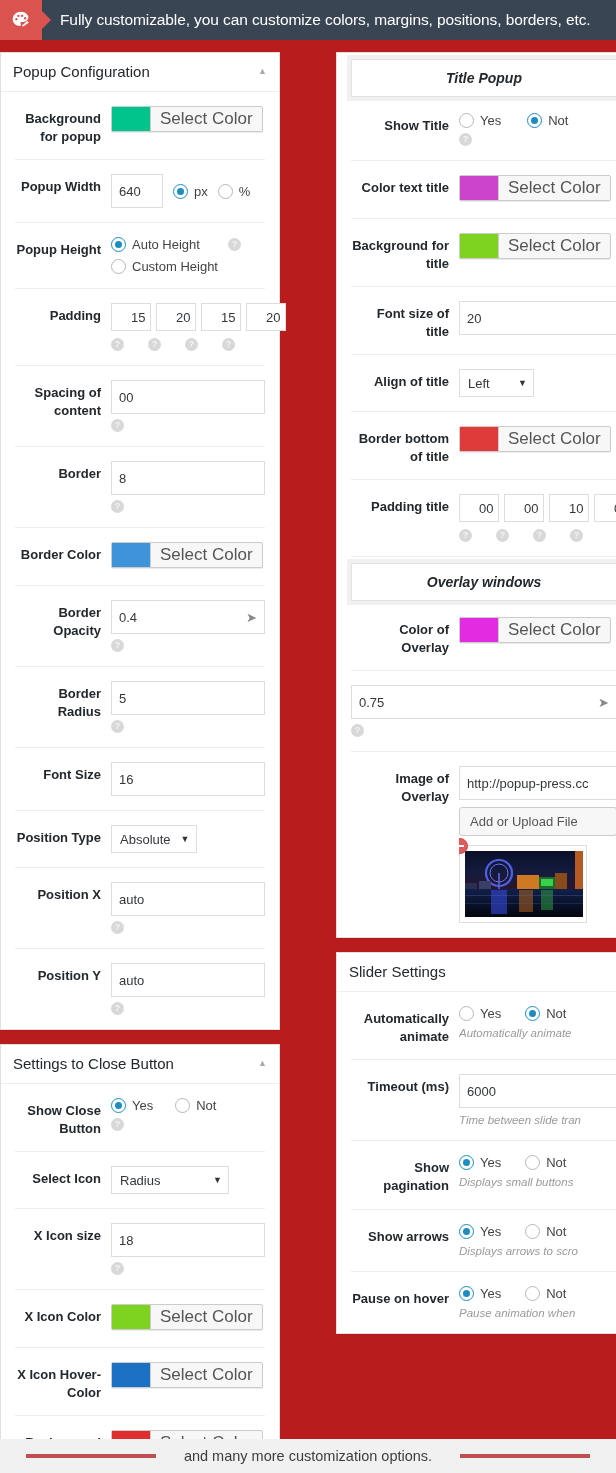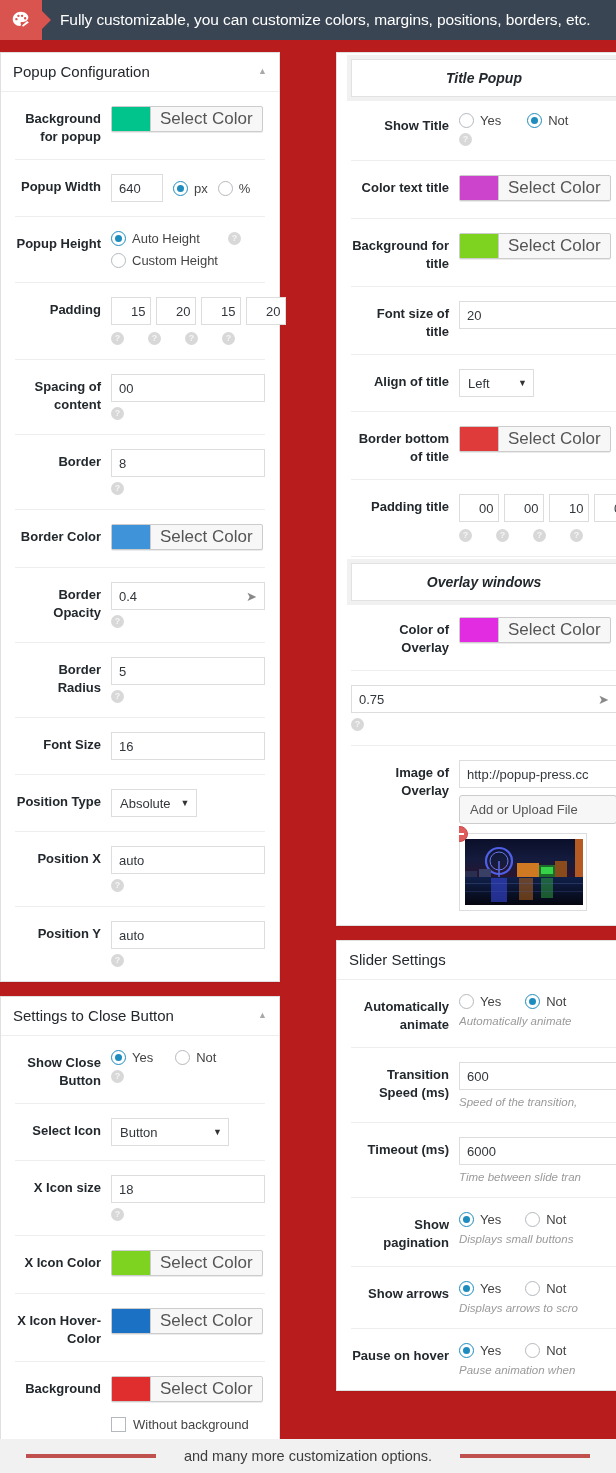--- a/index.html
+++ b/index.html
@@ -60,21 +60,21 @@
   .row-label {
     width: 96px; flex: none; text-align: right; padding-right: 10px;
     font-size: 13px; font-weight: bold; color: #23282d; line-height: 1.35;
     padding-top: 4px;
   }
   .row-right { flex: 1; min-width: 0; }
 
   
   .txt {
     border: 1px solid #ddd; background: #fff; height: 28px;
-    font-size: 13px; color: #32373c; padding: 1px 7px;
+    font-size: 13px; color: #32373c; padding: 16px 7px;
     display: flex; align-items: center; width: 100%;
     font-family: "Liberation Sans", sans-serif;
   }
   .txt.short { width: 52px; }
   .txt.pad   { width: 32px; justify-content: flex-start; padding: 0 19px; }
   .txt.slider-ctl { justify-content: space-between; }
   .slider-glyph { color: #888; font-size: 13px; }
 
   .colorbox {
     display: inline-flex; align-items: stretch; height: 26px;
@@ -360,21 +360,21 @@
               </div>
             </div>
             <span class="help">?</span>
           </div>
         </div>
 
         <div class="row">
           <div class="row-label">Select Icon</div>
           <div class="row-right">
             <div class="sel" style="min-width:118px">
-              <span>Button</span>
+              <span>Radius</span>
               <span class="caret">▼</span>
             </div>
           </div>
         </div>
 
         <div class="row">
           <div class="row-label">X Icon size</div>
           <div class="row-right">
             <div class="txt">18</div>
             <span class="help">?</span>
@@ -593,27 +593,20 @@
               </div>
               <div class="radio-item">
                 <span class="radio on"></span>
                 <span class="radio-label">Not</span>
               </div>
             </div>
             <div class="desc">Automatically animate</div>
           </div>
         </div>
 
-        <div class="row">
-          <div class="row-label">Transition Speed (ms)</div>
-          <div class="row-right clip">
-            <div class="txt" style="width:180px">600</div>
-            <div class="desc">Speed of the transition,</div>
-          </div>
-        </div>
 
         <div class="row">
           <div class="row-label">Timeout (ms)</div>
           <div class="row-right clip">
             <div class="txt" style="width:180px">6000</div>
             <div class="desc">Time between slide tran</div>
           </div>
         </div>
 
         <div class="row">

